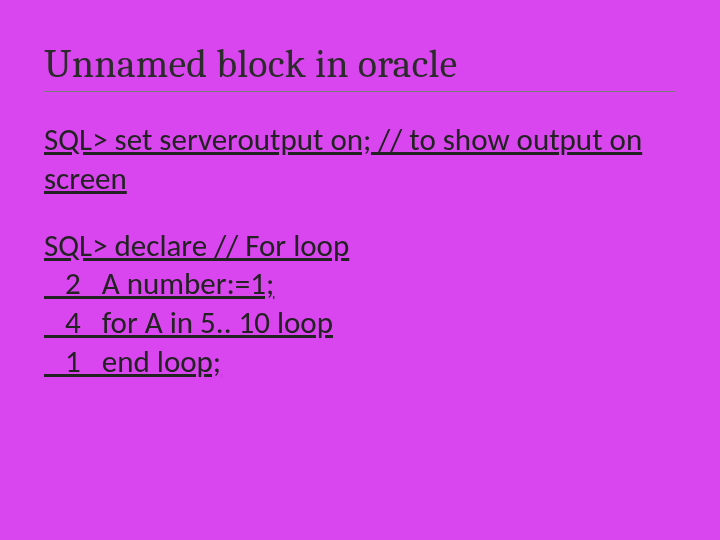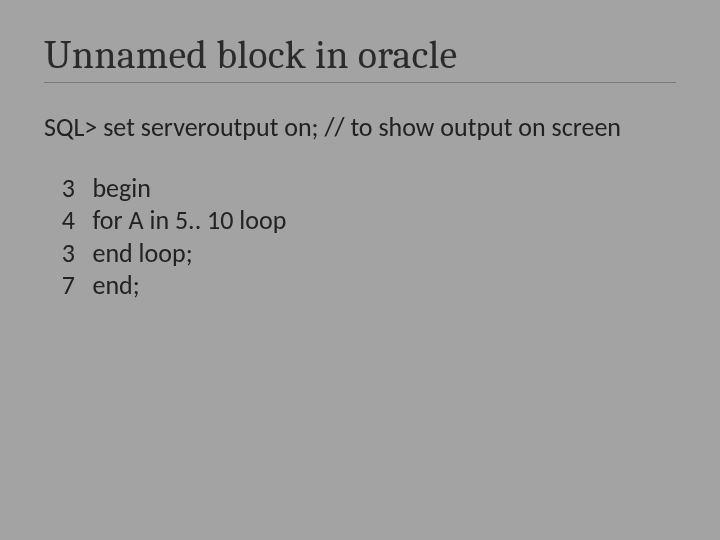--- a/index.html
+++ b/index.html
@@ -9,42 +9,43 @@
     height: 540px;
     background: #ffffff;
     font-family: "Calibri", "Segoe UI", Arial, sans-serif;
     color: #222;
     overflow: hidden;
   }
   .slide {
     box-sizing: border-box;
     width: 720px;
     height: 540px;
-    padding: 32px 44px 20px 44px;
-    background: #a3a3a3;
+    padding: 41px 44px 20px 44px;
+    background: #d946ef;
     position: relative;
   }
   .title {
     font-family: "Cambria", "Georgia", "Times New Roman", serif;
     font-size: 40px;
     font-weight: 400;
     color: #2b2b2b;
     margin: 0 0 4px 0;
     letter-spacing: 0.2px;
   }
   .title-rule {
     border: none;
     border-top: 1px solid #7a7a7a;
     margin: 0 0 28px 0;
     width: 100%;
   }
   .body {
-    font-size: 26px;
+    font-size: 31px;
     line-height: 1.25;
     color: #222;
+    text-decoration: underline;
   }
   .para {
     margin-bottom: 28px;
   }
   .code-line {
     white-space: pre;
   }
   .nowrap { white-space: nowrap; }
 </style>
 </head>
@@ -54,20 +55,20 @@
   <h1 class="title">Unnamed block in oracle</h1>
   <hr class="title-rule">
 
   <div class="body">
 
     <div class="para">
       <span>SQL&gt;  set serveroutput on;       // to show output on screen</span>
     </div>
 
     <div class="para">
-      <div class="code-line">   3   begin</div>
+      <div class="code-line nowrap">SQL&gt;  declare                                 // For loop</div>
+      <div class="code-line">   2   A number:=1;</div>
       <div class="code-line">   4   for A in 5.. 10 loop</div>
-      <div class="code-line">   3   end loop;</div>
-      <div class="code-line">   7   end;</div>
+      <div class="code-line">   1   end loop;</div>
     </div>
 
   </div>
 </div>
 
 </body></html>

